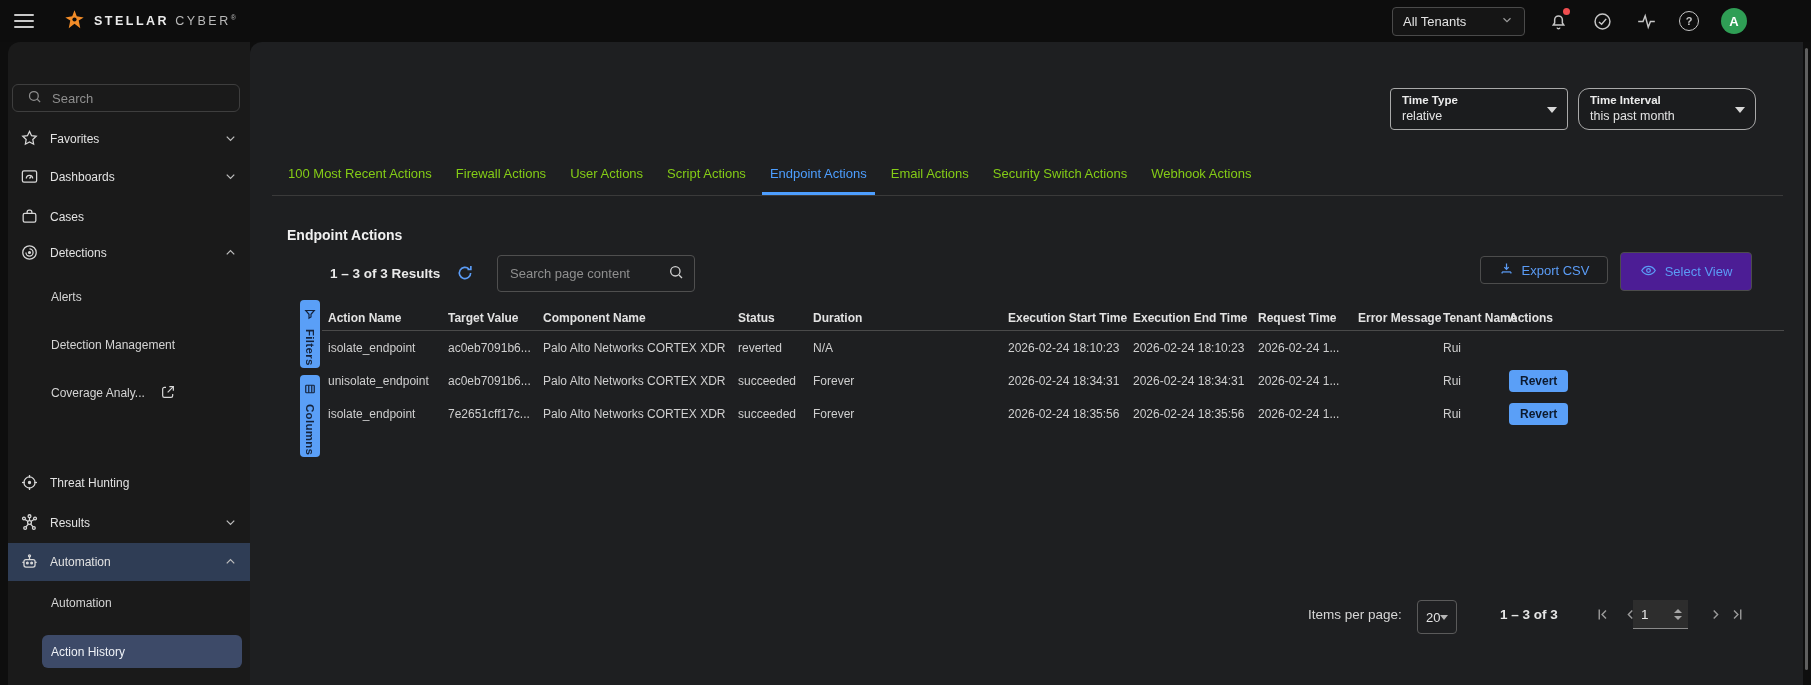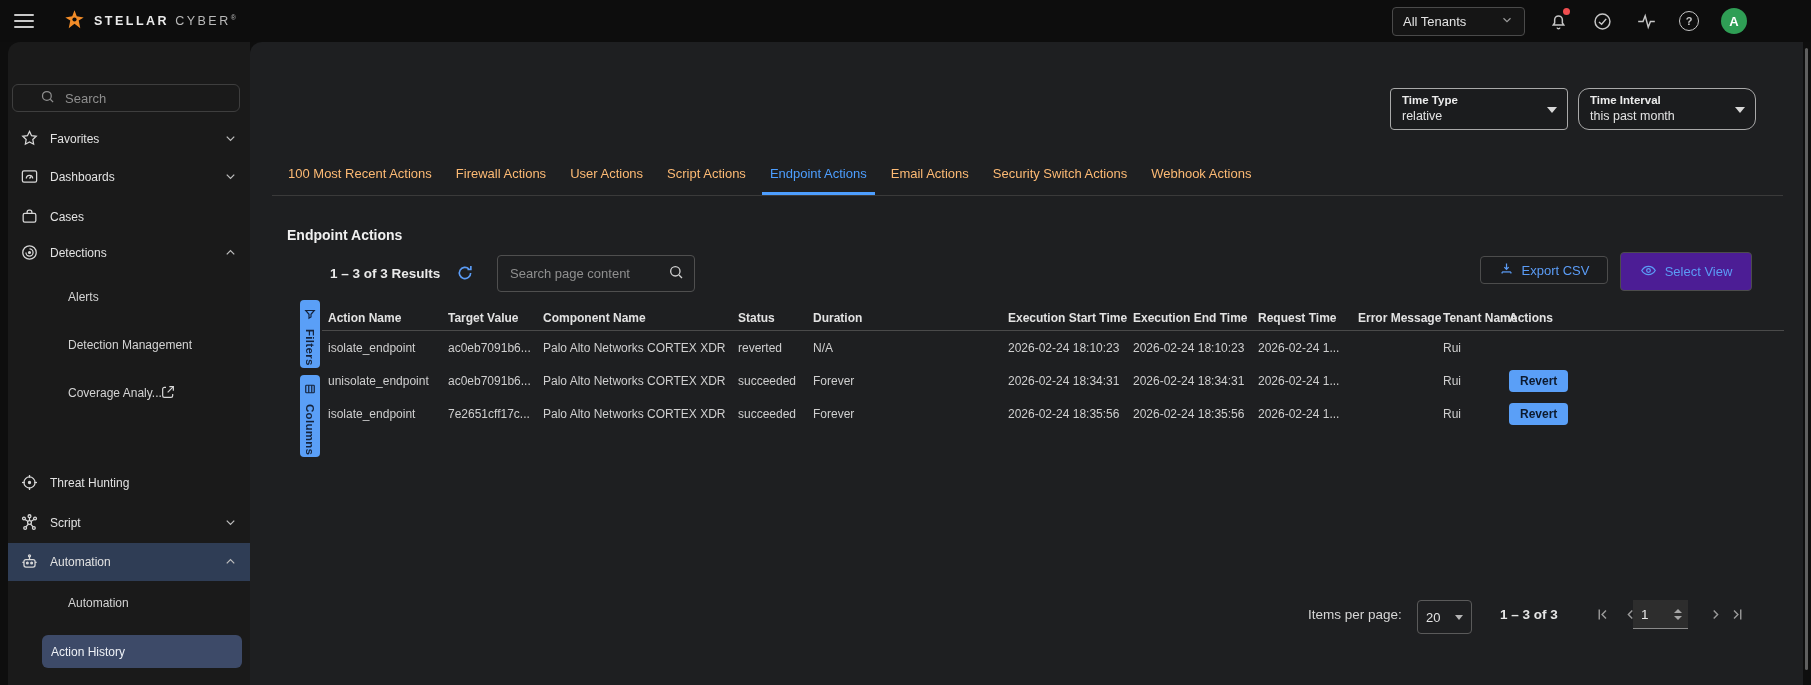--- a/index.html
+++ b/index.html
@@ -20,49 +20,49 @@
   .tenant-select { width:133px; height:29px; border:1px solid #4a4a4a; border-radius:4px; background:#151515; display:flex; align-items:center; padding:0 10px; font-size:13px; color:#e3e3e3; cursor:pointer; }
   .tenant-select .spacer { flex:1; }
   .tb-icon { position:relative; width:22px; height:22px; display:flex; align-items:center; justify-content:center; cursor:pointer; }
   .tb-icon svg { stroke:#c6c6c6; }
   .notif-dot { position:absolute; right:-1px; top:-2px; width:7px; height:7px; border-radius:50%; background:#ef4d4f; }
   .help-circle { width:20px; height:20px; border:1.6px solid #c6c6c6; border-radius:50%; display:flex; align-items:center; justify-content:center; font-size:11px; font-weight:bold; color:#c6c6c6; cursor:pointer; }
   .avatar { width:26px; height:26px; border-radius:50%; background:#2f9e55; color:#fff; font-size:13px; font-weight:bold; display:flex; align-items:center; justify-content:center; cursor:pointer; }
 
   
   .side-panel { position:absolute; left:8px; top:42px; width:242px; height:643px; background:#1a1a1a; border-top-left-radius:12px; }
-  .side-search { position:absolute; left:4px; top:42px; width:228px; height:28px; border:1px solid #3e3e3e; border-radius:6px; display:flex; align-items:center; gap:8px; padding:0 27px; }
+  .side-search { position:absolute; left:4px; top:42px; width:228px; height:28px; border:1px solid #3e3e3e; border-radius:6px; display:flex; align-items:center; gap:8px; padding:0 14px; }
   .side-search svg { stroke:#8e8e8e; flex:none; }
   .side-search input { flex:1; min-width:0; background:transparent; border:none; outline:none; color:#ddd; font-size:13px; font-family:inherit; }
   .side-search input::placeholder { color:#8e8e8e; }
   .nav-item { position:absolute; left:0; right:0; height:38px; cursor:pointer; }
   .nav-icon { position:absolute; left:12px; top:9px; width:20px; height:20px; }
   .nav-icon svg { stroke:#d8d8d8; }
   .nav-label { position:absolute; left:42px; top:50%; transform:translateY(-50%); font-size:12px; color:#e2e2e2; white-space:nowrap; }
-  .nav-item.sub .nav-label { left:60px; color:#d4d4d4; }
+  .nav-item.sub .nav-label { left:43px; color:#d4d4d4; }
   .nav-chevron { position:absolute; right:12px; top:11px; }
   .nav-chevron svg { stroke:#bdbdbd; }
   .nav-item.parent-active { background:#2f3d55; }
   .nav-item .ext-icon { position:absolute; left:152px; top:10px; }
   .nav-item .ext-icon svg { stroke:#d8d8d8; }
   .pill-item { position:absolute; left:34px; right:8px; height:33px; background:#3d4a68; border-radius:6px; cursor:pointer; }
   .pill-item .nav-label { left:9px; color:#eef1f6; }
 
   
   .main-panel { position:absolute; left:250px; top:42px; width:1553px; height:643px; background:#1e1f21; border-top-left-radius:12px; }
 
   .select-box { position:absolute; width:178px; height:42px; border:1px solid #a9a9a9; border-radius:4px; padding:5px 11px; cursor:pointer; background:#1b1c1e; }
   .select-box .sb-label { font-size:11.5px; font-weight:bold; color:#ececec; }
   .select-box .sb-value { font-size:12.5px; color:#e3e3e3; margin-top:3px; }
   .caret-down { position:absolute; right:10px; top:18px; width:0; height:0; border-left:5px solid transparent; border-right:5px solid transparent; border-top:6px solid #d8d8d8; }
   .tt-box { left:1140px; top:46px; }
   .ti-box { left:1328px; top:46px;border-radius:11px; }
 
   .tabs { position:absolute; left:22px; top:113px; width:1511px; height:41px; display:flex; gap:8px; padding-left:8px; border-bottom:1px solid #3a3a3a; }
-  .tab { display:flex; align-items:center; padding:0 8px; border-bottom:3px solid transparent; font-size:13px; color:#fdba74; white-space:nowrap; cursor:pointer; }
+  .tab { display:flex; align-items:center; padding:0 8px; border-bottom:3px solid transparent; font-size:13px; color:#84cc16; white-space:nowrap; cursor:pointer; }
   .tab.active { color:#4d9eff; border-bottom-color:#4d9eff; }
 
   .section-title { position:absolute; left:37px; top:185px; font-size:14px; font-weight:bold; color:#f0f0f0; }
 
   .results-count { position:absolute; left:80px; top:213px; height:37px; line-height:37px; font-size:13.5px; font-weight:bold; color:#eaeaea; }
   .refresh-btn { position:absolute; left:206px; top:222px; width:18px; height:18px; cursor:pointer; }
   .page-search { position:absolute; left:247px; top:213px; width:198px; height:37px; border:1px solid #4f4f4f; border-radius:4px; display:flex; align-items:center; padding:0 10px; gap:8px; }
   .page-search input { flex:1; min-width:0; background:transparent; border:none; outline:none; color:#ddd; font-size:13px; font-family:inherit; }
   .page-search input::placeholder { color:#8f8f8f; }
   .page-search svg { stroke:#d0d0d0; flex:none; cursor:pointer; }
@@ -79,21 +79,21 @@
 
   .table { position:absolute; left:72px; top:263px; width:1462px; }
   .tgrid { display:grid; grid-template-columns:120px 95px 195px 75px 195px 125px 125px 100px 85px 66px 1fr; align-items:center; }
   .thead { height:26px; border-bottom:1px solid #4a4a4a; }
   .thead > div { font-size:12px; font-weight:bold; color:#e2e2e2; padding-left:6px; white-space:nowrap; }
   .trow { height:33px; }
   .trow > div { font-size:12px; color:#cfcfcf; padding-left:6px; white-space:nowrap; }
   .revert-btn { display:inline-block; background:#5a9ff7; color:#0d1a2e; border:none; border-radius:4px; font-size:12px; font-weight:600; font-family:inherit; padding:4px 11px; cursor:pointer; }
 
   .pp-label { position:absolute; left:1058px; top:558px; height:29px; line-height:29px; font-size:13.5px; color:#d6d6d6; }
-  .pp-select { position:absolute; left:1167px; top:558px; width:55px; height:29px; border:1px solid #5a5a5a; border-radius:4px; display:flex; align-items:center; padding:16px 8px; font-size:13px; color:#e3e3e3; cursor:pointer; }
+  .pp-select { position:absolute; left:1167px; top:558px; width:40px; height:29px; border:1px solid #5a5a5a; border-radius:4px; display:flex; align-items:center; padding:16px 8px; font-size:13px; color:#e3e3e3; cursor:pointer; }
   .pp-select .caret { margin-left:auto; width:0; height:0; border-left:4.5px solid transparent; border-right:4.5px solid transparent; border-top:5.5px solid #b5b5b5; }
   .pp-range { position:absolute; left:1250px; top:558px; height:29px; line-height:29px; font-size:13.5px; font-weight:bold; color:#e6e6e6; }
   .pg-icon { position:absolute; top:564px; width:17px; height:17px; cursor:pointer; }
   .pg-icon svg { stroke:#9a9a9a; }
   .pg-first { left:1345px; } .pg-prev { left:1372px; } .pg-next { left:1457px; } .pg-last { left:1478px; }
   .pg-input { position:absolute; left:1383px; top:558px; width:55px; height:29px; background:#2d2d2d; border-bottom:1px solid #8a8a8a; display:flex; align-items:center; }
   .pg-input input { width:34px; background:transparent; border:none; outline:none; color:#e6e6e6; font-size:13.5px; font-family:inherit; padding-left:8px; }
   .pg-spin { margin-left:auto; margin-right:6px; display:flex; flex-direction:column; gap:3px; cursor:pointer; }
   .pg-spin i { display:block; width:0; height:0; border-left:4px solid transparent; border-right:4px solid transparent; }
   .pg-spin .up { border-bottom:4.5px solid #a5a5a5; }
@@ -244,21 +244,21 @@
             <circle cx="12" cy="4" r="1.8"></circle>
             <circle cx="19" cy="7" r="1.8"></circle>
             <circle cx="6.5" cy="19" r="1.8"></circle>
             <circle cx="17.5" cy="19" r="1.8"></circle>
             <line x1="10.3" y1="10.8" x2="6.4" y2="8.1"></line>
             <line x1="12" y1="9.6" x2="12" y2="5.8"></line>
             <line x1="13.7" y1="10.8" x2="17.6" y2="8.1"></line>
             <line x1="10.7" y1="13.9" x2="7.5" y2="17.5"></line>
             <line x1="13.3" y1="13.9" x2="16.5" y2="17.5"></line>
           </svg></span>
-      <span class="nav-label">Script</span>
+      <span class="nav-label">Results</span>
       <span class="nav-chevron"><svg width="15" height="15" viewBox="0 0 24 24" fill="none" stroke-width="2">
             <polyline points="6 9 12 15 18 9"></polyline>
           </svg></span>
     </div>
 
     <div class="nav-item parent-active" style="top:501px">
       <span class="nav-icon"><svg width="19" height="19" viewBox="0 0 24 24" fill="none" stroke-width="1.6">
             <rect x="5" y="9.5" width="14" height="9.5" rx="2.5"></rect>
             <circle cx="9.3" cy="14" r="1.1" fill="#d8d8d8"></circle>
             <circle cx="14.7" cy="14" r="1.1" fill="#d8d8d8"></circle>

